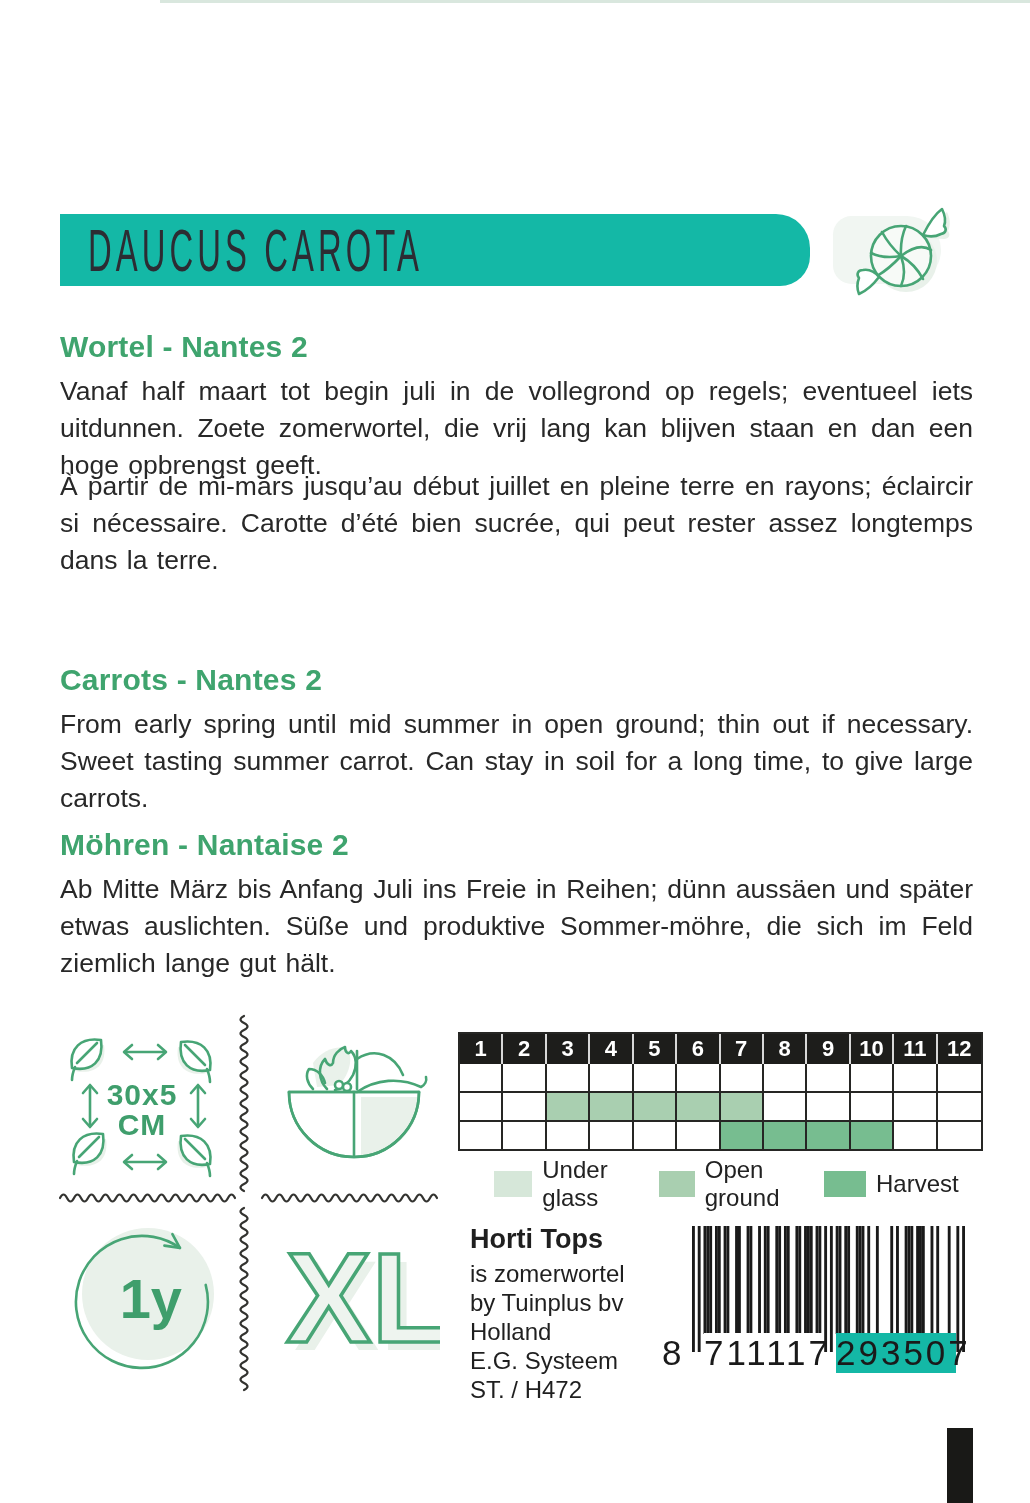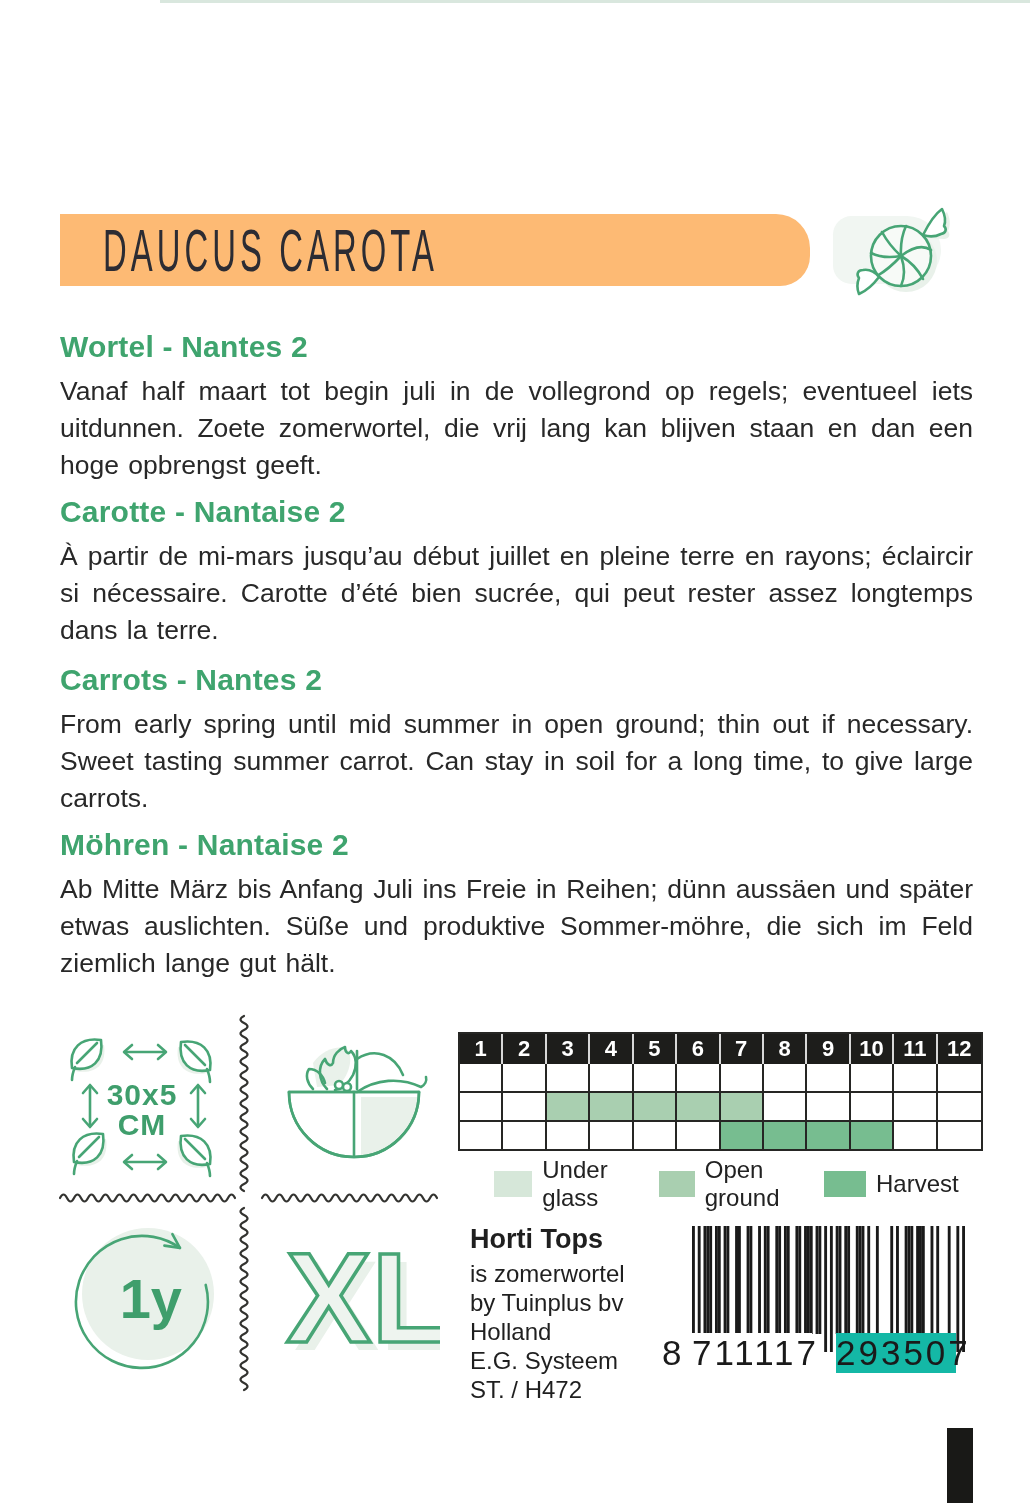--- a/index.html
+++ b/index.html
@@ -6,21 +6,21 @@
   html,body { background:#ffffff; }
   body { font-family:"Liberation Sans", sans-serif; }
   .page { position:relative; width:1030px; height:1503px; background:#ffffff; overflow:hidden; }
 
   .top-line { position:absolute; left:160px; top:0; width:870px; height:3px; background:#d9e7de; }
 
   
   .banner-tail { position:absolute; left:833px; top:216px; width:108px; height:68px;
                  background:#f1f6f2; border-radius:30px 55px 55px 30px; }
   .banner { position:absolute; left:60px; top:214px; width:750px; height:72px;
-            background:#fdba74; border-radius:0 34px 30px 0; display:flex; align-items:center;padding-left:15px; }
+            background:#14b8a6; border-radius:0 34px 30px 0; display:flex; align-items:center; }
   .banner-text { display:inline-block; font-size:40px; font-weight:400; color:#2c2c33;
                  letter-spacing:5px; padding-left:34px; transform:scale(.82,1.5);
                  transform-origin:left center; white-space:nowrap; }
   .candy { position:absolute; left:848px; top:198px; }
 
   
   .sec { position:absolute; left:60px; width:913px; }
   .sec h2 { font-size:30px; font-weight:700; color:#3fa46e; margin-bottom:9px; letter-spacing:.2px;margin-top:27px; }
   .sec p  { font-size:26.5px; line-height:37px; color:#282828; text-align:justify; word-spacing:2px; }
   .sec-nl { top:303px; } .sec-fr { top:468px; } .sec-en { top:636px; } .sec-de { top:801px; }
@@ -67,21 +67,21 @@
   .distributor { position:absolute; left:470px; top:1224px; color:#1f1f1f; }
   .distributor .dist-name { font-size:27px; font-weight:700; margin-bottom:4px; }
   .distributor .dist-line { font-size:24px; line-height:29px; }
 
   
   .barcode { position:absolute; left:692px; top:1226px; width:273px; height:142px; }
   .barcode svg rect { fill:#1a1a1a; }
   .bc-digits { position:absolute; top:107px; left:0; width:100%; height:36px;
                font-size:35px; color:#1a1a1a; }
   .bc-lead  { position:absolute; left:-30px; top:0; }
-  .bc-g1 { position:absolute; left:0;  width:120px; text-align:left; letter-spacing:3px; background:#fff; }
+  .bc-g1 { position:absolute; left:12px;  width:120px; text-align:left; letter-spacing:3px; background:#fff; }
   .bc-g2 { position:absolute; left:144px; width:120px; text-align:right; letter-spacing:3px; background:#14b8a6; }
 
   .corner-mark { position:absolute; left:947px; top:1428px; width:26px; height:75px; background:#191917; }
 
   .icon-stroke { stroke:#47a575; stroke-width:2.6; fill:none; stroke-linecap:round; stroke-linejoin:round; }
 </style>
 </head>
 <body>
 
 <div class="page">
@@ -107,21 +107,20 @@
       <path d="M75 37 C 81 25, 87 16, 94 11 C 97 17, 98 23, 96 28 C 99 31, 98 35, 93 36 C 87 39, 81 39, 75 37 Z" fill="#ffffff"></path>
       <path d="M31 79 C 25 87, 18 93, 11 96 C 9 91, 9 85, 11 80 C 8 76, 10 72, 15 72 C 21 71, 27 74, 31 79 Z" fill="#ffffff"></path>
     </g>
   </svg>
 
   <div class="sec sec-nl">
     <h2>Wortel - Nantes 2</h2>
     <p>Vanaf half maart tot begin juli in de vollegrond op regels; eventueel iets uitdunnen. Zoete zomerwortel, die vrij lang kan blijven staan en dan een hoge opbrengst geeft.</p>
   </div>
   <div class="sec sec-fr">
-    <h2>Carotte - Nantaise 2</h2>
     <p>À partir de mi-mars jusqu’au début juillet en pleine terre en rayons; éclaircir si nécessaire. Carotte d’été bien sucrée, qui peut rester assez longtemps dans la terre.</p>
   </div>
   <div class="sec sec-en">
     <h2>Carrots - Nantes 2</h2>
     <p>From early spring until mid summer in open ground; thin out if necessary. Sweet tasting summer carrot. Can stay in soil for a long time, to give large carrots.</p>
   </div>
   <div class="sec sec-de">
     <h2>Möhren - Nantaise 2</h2>
     <p>Ab Mitte März bis Anfang Juli ins Freie in Reihen; dünn aussäen und später etwas auslichten. Süße und produktive Sommer-möhre, die sich im Feld ziemlich lange gut hält.</p>
   </div>

